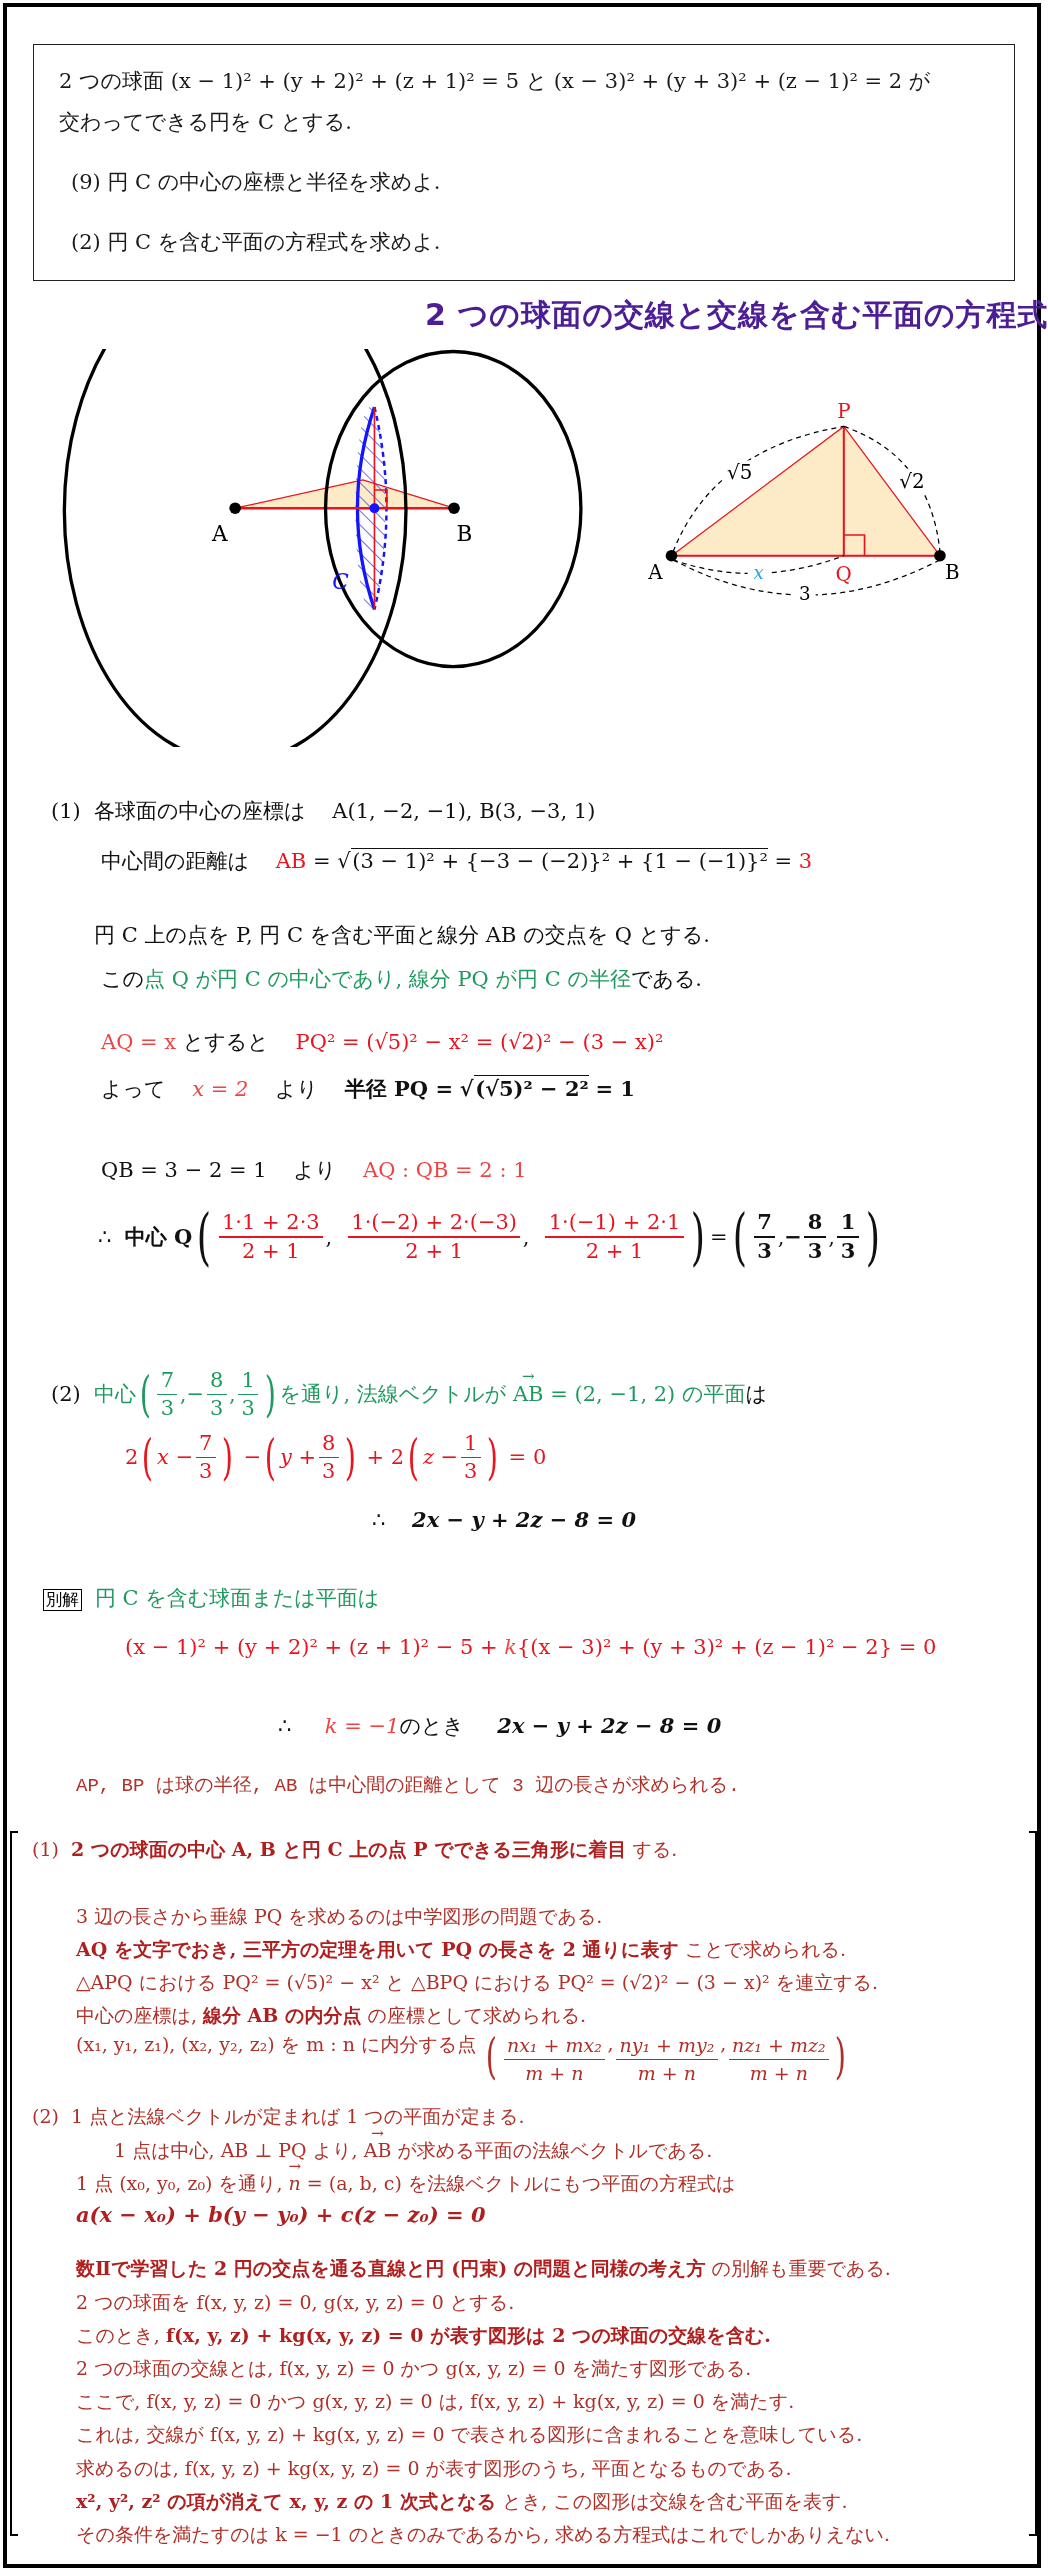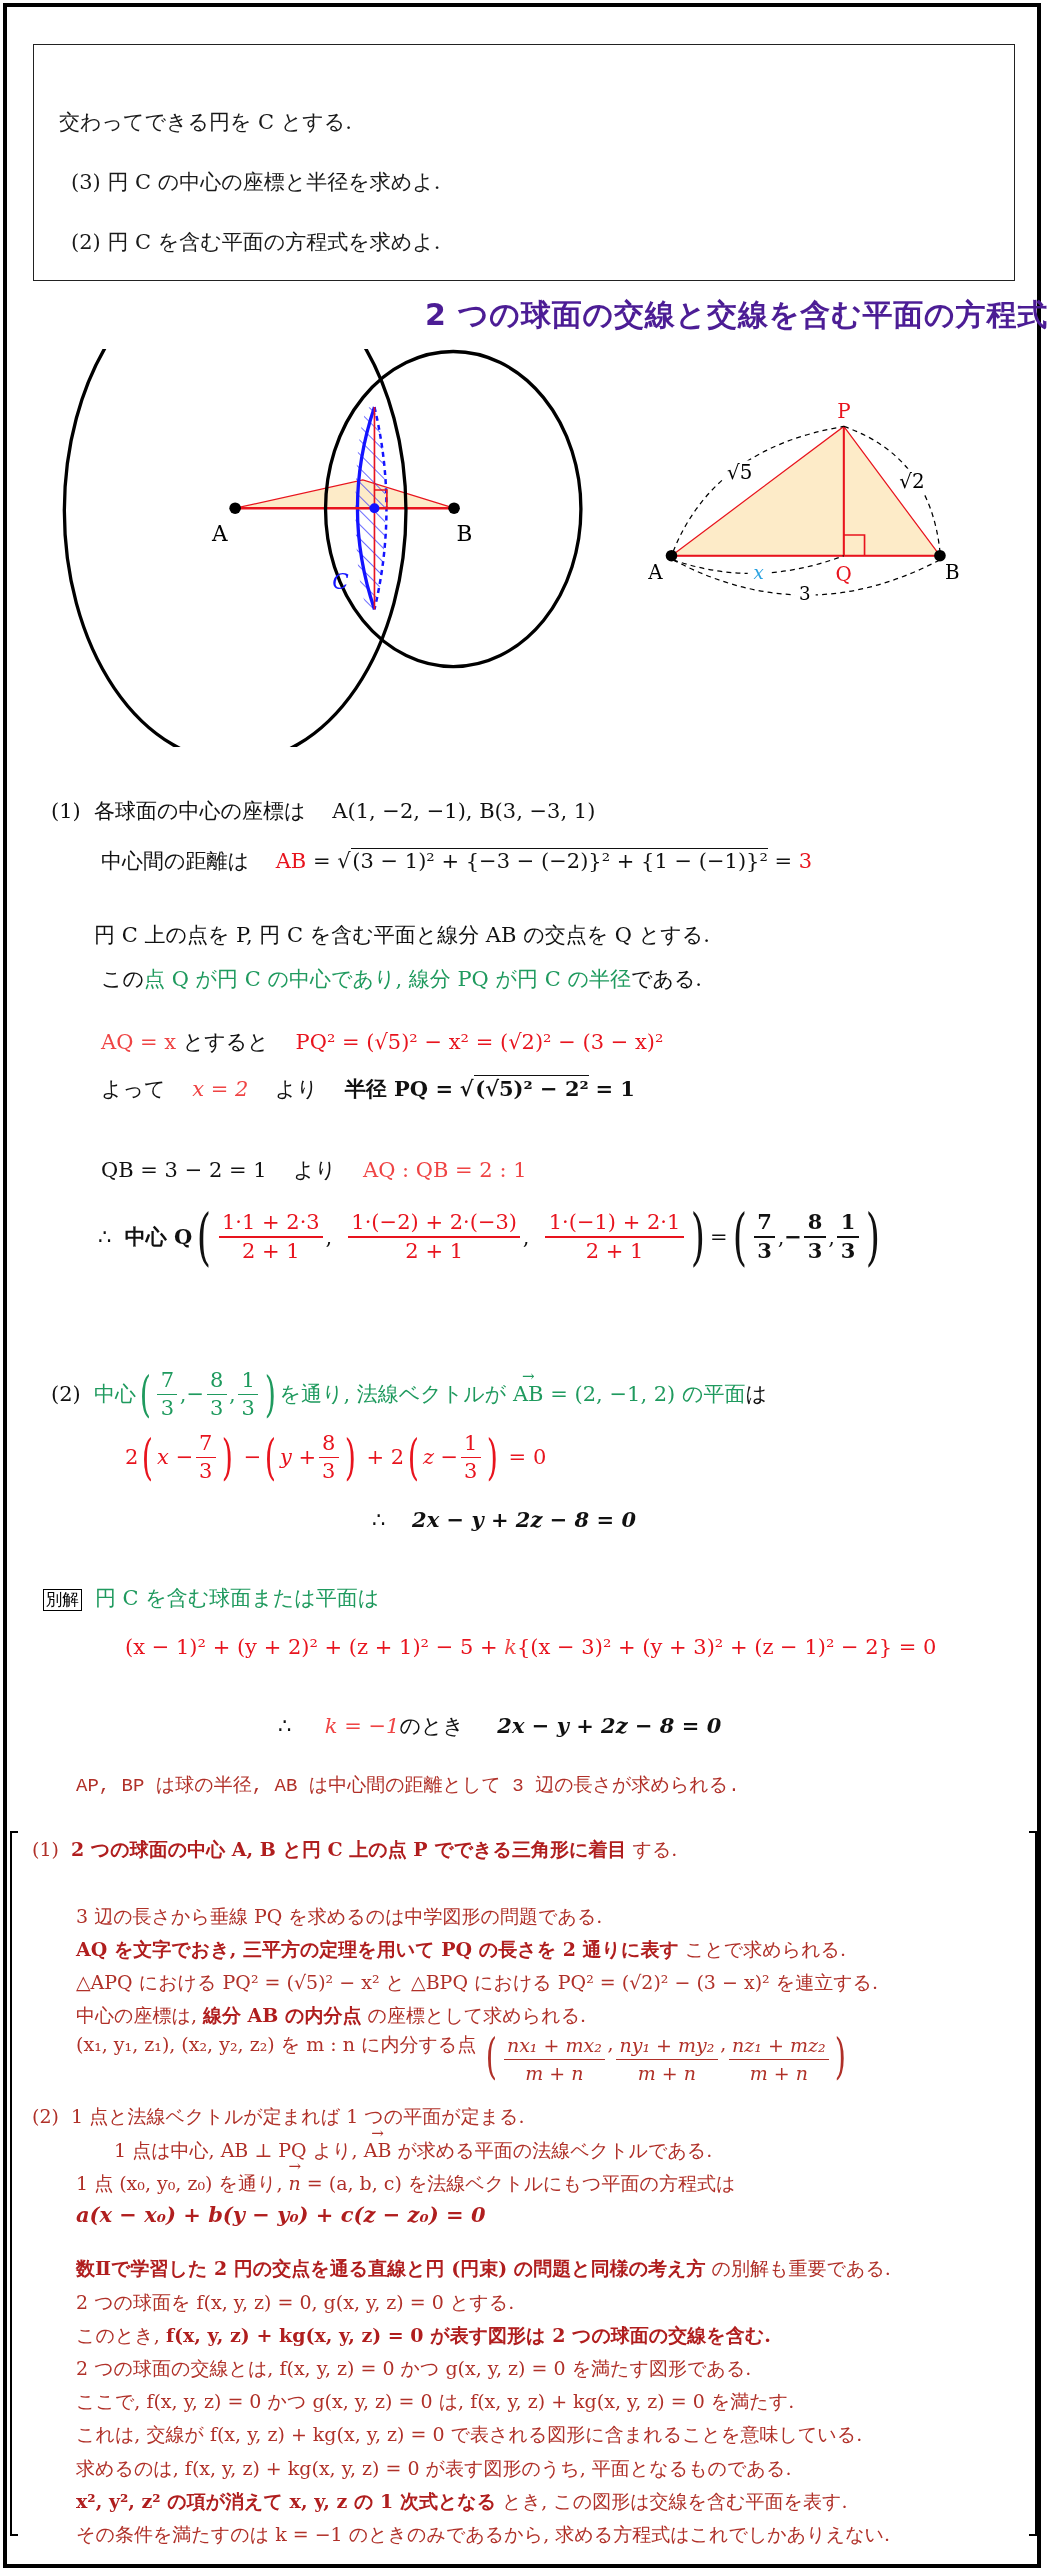--- a/index.html
+++ b/index.html
@@ -38,22 +38,23 @@
   .note .b { font-weight:bold; color:#b01e1e; }
   .arrow { display:inline-block; position:relative; }
   .arrow::before { content:"\2192"; position:absolute; left:0; right:0; top:-15px; text-align:center; font-size:15px; }
 </style>
 </head>
 <body>
 
 <div class="frame"></div>
 
 <div class="problem-box">
+  <div class="ptext" style="left:25px;top:21.6px;">2 つの球面 (x − 1)² + (y + 2)² + (z + 1)² = 5 と (x − 3)² + (y + 3)² + (z − 1)² = 2 が</div>
   <div class="ptext" style="left:25px;top:63px;">交わってできる円を C とする.</div>
-  <div class="ptext" style="left:37px;top:123px;">(3)  円 C の中心の座標と半径を求めよ.</div>
+  <div class="ptext" style="left:37px;top:123px;">(9)  円 C の中心の座標と半径を求めよ.</div>
   <div class="ptext" style="left:37px;top:183px;">(2)  円 C を含む平面の方程式を求めよ.</div>
 </div>
 
 <div class="title">2 つの球面の交線と交線を含む平面の方程式</div>
 
 <svg class="abs" style="left:0;top:349px;" width="598" height="398" viewBox="0 0 720 480">
   <defs>
     <pattern id="hatch" width="12" height="12" patternUnits="userSpaceOnUse" patternTransform="rotate(-45)">
       <line x1="0" y1="0" x2="0" y2="12" stroke="#1414ff" stroke-width="1.5"></line>
     </pattern>

